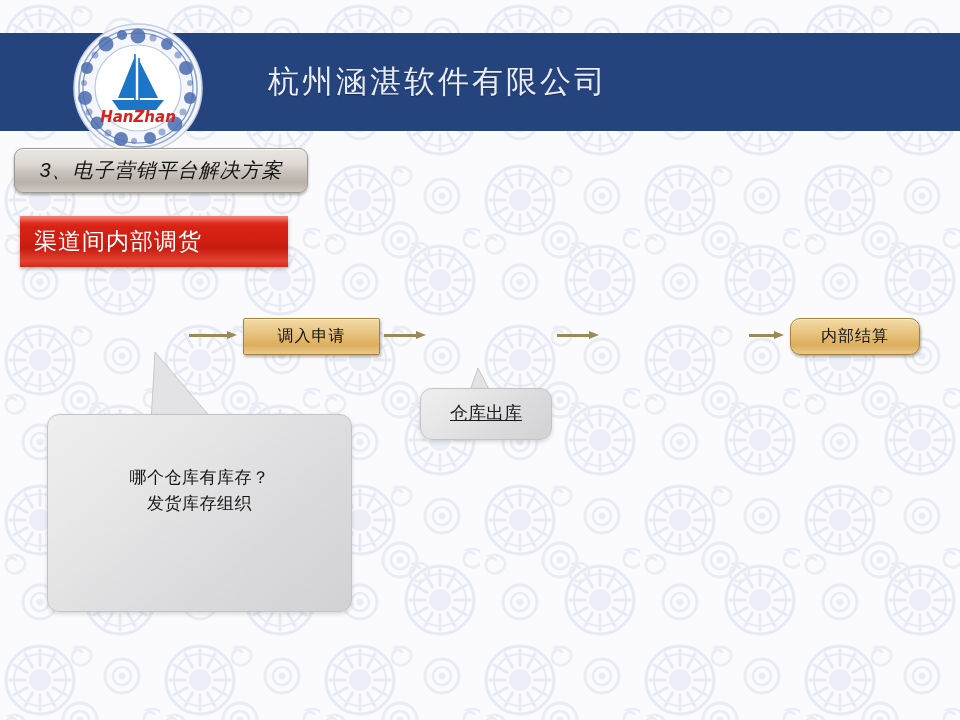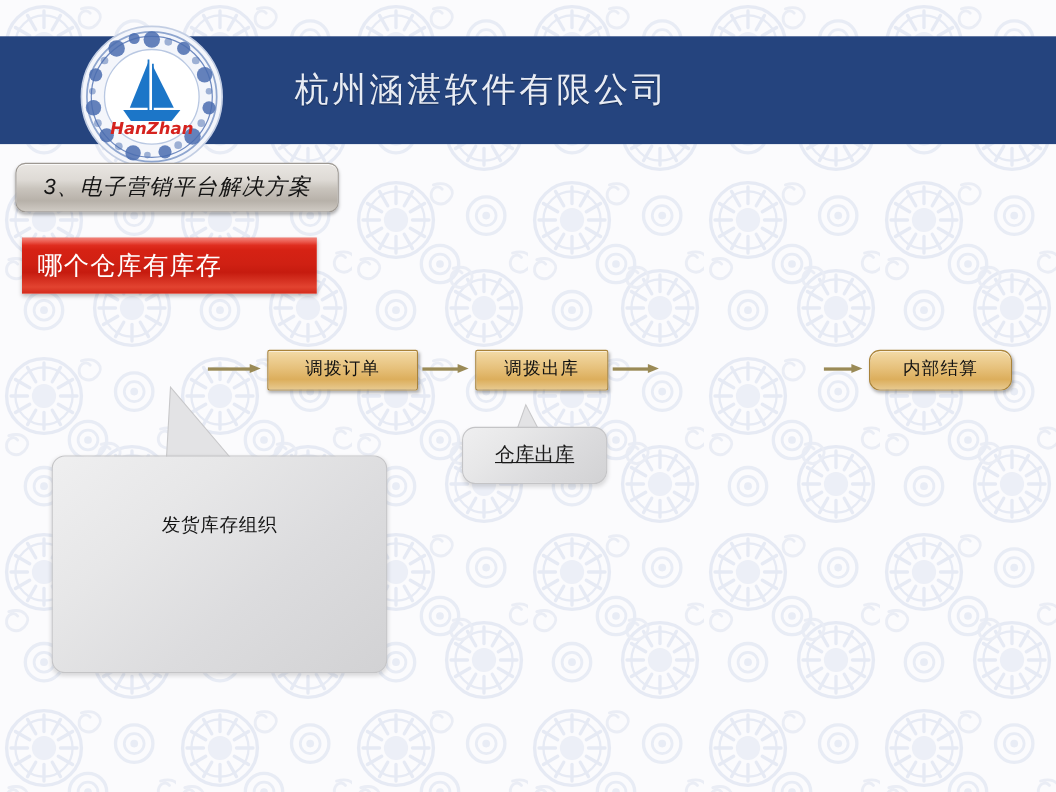--- a/index.html
+++ b/index.html
@@ -334,21 +334,21 @@
     </g>
 
     <text x="66" y="100" text-anchor="middle" font-family="DejaVu Sans, sans-serif" font-size="15" font-weight="bold" font-style="italic" fill="#d6231f">HanZhan</text>
   </svg>
 
   <div id="section-title">
     <div id="section-title-label">3、电子营销平台解决方案</div>
   </div>
 
   <div id="red-banner">
-    <div id="red-banner-label">哪个仓库有库存</div>
+    <div id="red-banner-label">渠道间内部调货</div>
   </div>
 
   <svg id="tails" width="960" height="720" viewBox="0 0 960 720" xmlns="http://www.w3.org/2000/svg">
 
     <path d="M150 440 L155 352 L223 432 Z" fill="#e3e3e5" stroke="#c8c8ca" stroke-width="1"></path>
 
     <path d="M468 396 L478 368 L492 395 Z" fill="#e3e3e5" stroke="#c8c8ca" stroke-width="1"></path>
   </svg>
 
   <div class="flow-arrow" style="left:189px; width:48px;">
@@ -361,27 +361,27 @@
   </div>
   <div class="flow-arrow" style="left:557px; width:42px;">
     <span class="shaft"></span>
     <span class="head"></span>
   </div>
   <div class="flow-arrow" style="left:749px; width:35px;">
     <span class="shaft"></span>
     <span class="head"></span>
   </div>
 
-  <div class="flow-box" style="left:243px; width:135px;">调拨订单</div>
-  <div class="flow-box" style="left:432px; width:119px;">调拨出库</div>
+  <div class="flow-box" style="left:243px; width:135px;">调入申请</div>
   <div class="flow-box" style="left:790px; width:128px;border-radius:10px;">内部结算</div>
 
   <div id="callout-small" class="callout">
     <div id="callout-small-label">仓库出库</div>
   </div>
 
   <div id="callout-big" class="callout">
     <div id="callout-big-text">
+      <span class="line">哪个仓库有库存？</span>
       <span class="line">发货库存组织</span>
     </div>
   </div>
 
 </div>
 
 </body></html>

